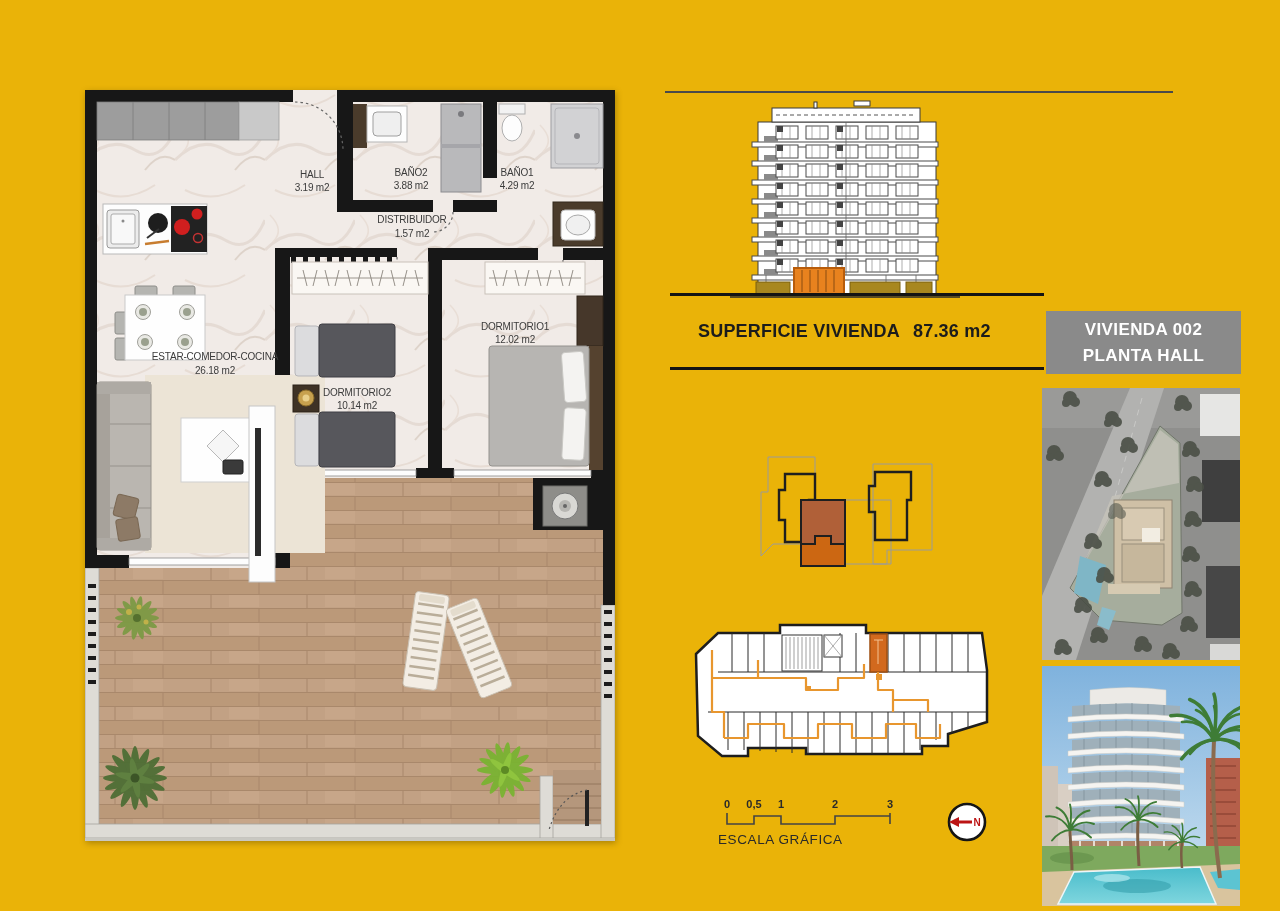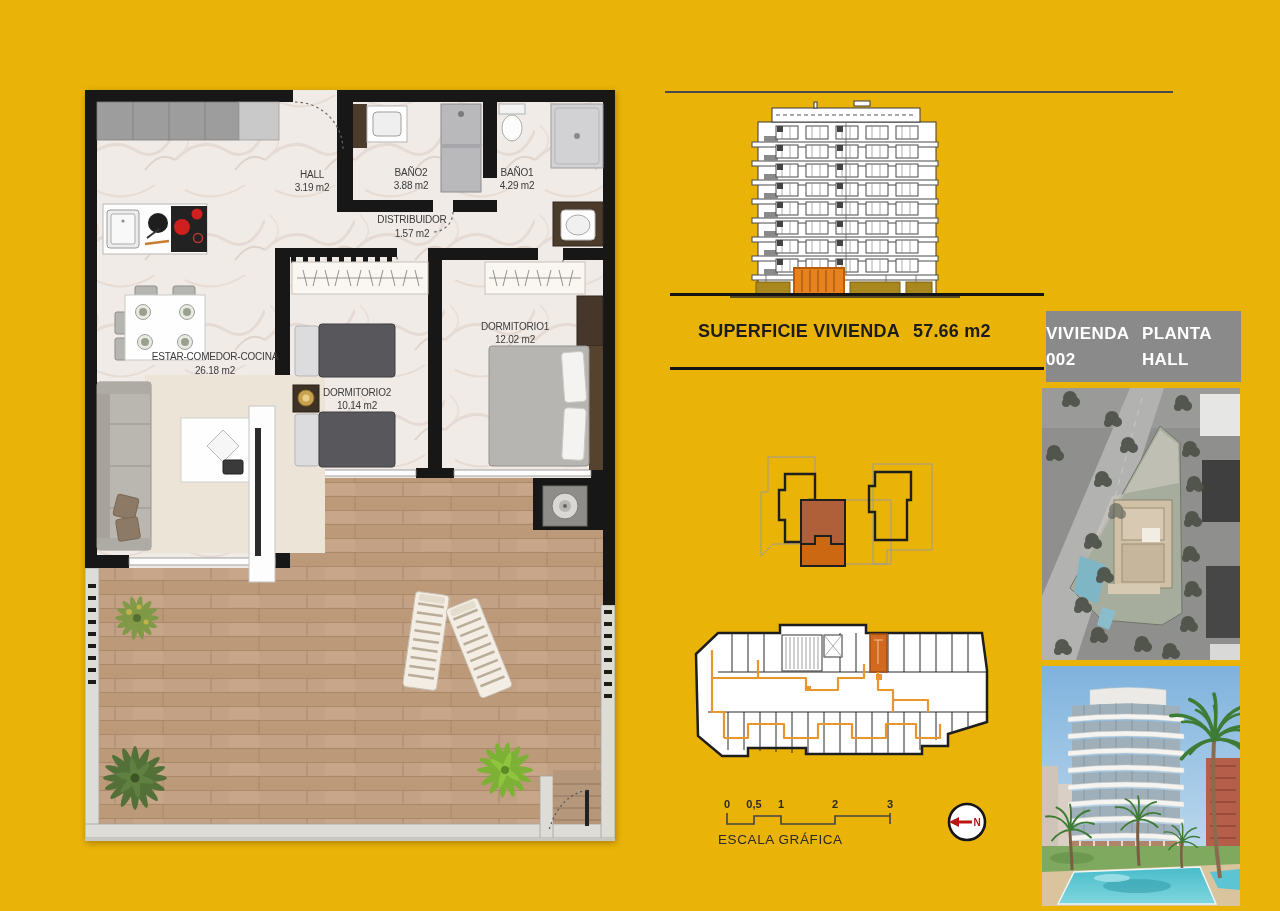--- a/index.html
+++ b/index.html
@@ -9,21 +9,21 @@
   
   #floorplan{left:85px;top:90px;filter:drop-shadow(1px 2px 3px rgba(0,0,0,.28));}
   .roomname{font-family:"Liberation Sans",sans-serif;font-size:10px;fill:#3b3b3b;letter-spacing:-.2px;}
   .roomarea{font-family:"Liberation Sans",sans-serif;font-size:10px;fill:#3b3b3b;letter-spacing:-.2px;}
   
   #divider-top{left:665px;top:91px;width:508px;height:2px;background:#4a4a4a;}
   #summary{left:670px;top:293px;width:374px;height:71px;border-top:3px solid #141414;border-bottom:3px solid #141414;
            display:flex;flex-direction:column;justify-content:center;gap:2px;}
   #summary .row{display:grid;grid-template-columns:215px 1fr;padding-left:28px;}
   #summary .lbl,#summary .val{font-size:18px;font-weight:bold;color:#1c1c1c;letter-spacing:.2px;white-space:nowrap;}
-  #badge{left:1046px;top:311px;width:195px;height:71px;background:#8a8a8a;display:flex;flex-direction:row;
+  #badge{left:1046px;top:311px;width:195px;height:63px;background:#8a8a8a;display:flex;flex-direction:column;
          align-items:center;justify-content:center;}
   #badge div{color:#fff;font-size:17px;font-weight:bold;letter-spacing:.4px;line-height:1.5;}
   #scalecaption{left:718px;top:832px;font-size:13.5px;font-weight:normal;color:#2a2a2a;letter-spacing:.6px;}
   .ticktext{font-family:"Liberation Sans",sans-serif;font-size:11px;font-weight:bold;fill:#2a2a2a;}
   .northN{font-family:"Liberation Sans",sans-serif;font-size:10px;font-weight:bold;fill:#bb1414;}
 </style>
 </head>
 <body>
 
 <div class="sheet">
@@ -378,21 +378,21 @@
     <g fill="#a8871f" stroke="#7a600f">
       <rect x="28" y="182" width="34" height="12"></rect>
       <rect x="122" y="182" width="50" height="12"></rect>
       <rect x="178" y="182" width="26" height="12"></rect>
     </g>
   </svg>
 
   <div id="summary" class="abs">
     <div class="row">
       <span class="lbl">SUPERFICIE VIVIENDA</span>
-      <span class="val">57.66 m2</span>
+      <span class="val">87.36 m2</span>
     </div>
   </div>
 
   <div id="badge" class="abs">
     <div>VIVIENDA 002</div>
     <div>PLANTA HALL</div>
   </div>
 
   <svg class="abs" style="left:735px;top:452px;" width="250" height="140" viewBox="0 0 250 140" xmlns="http://www.w3.org/2000/svg">
     <g stroke="#9a9a9a" stroke-width="1" fill="none">

